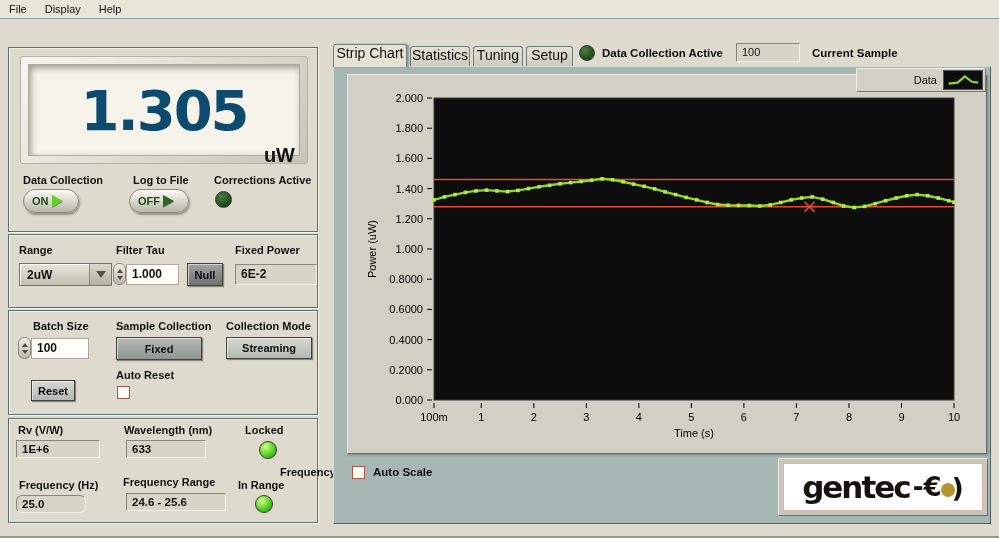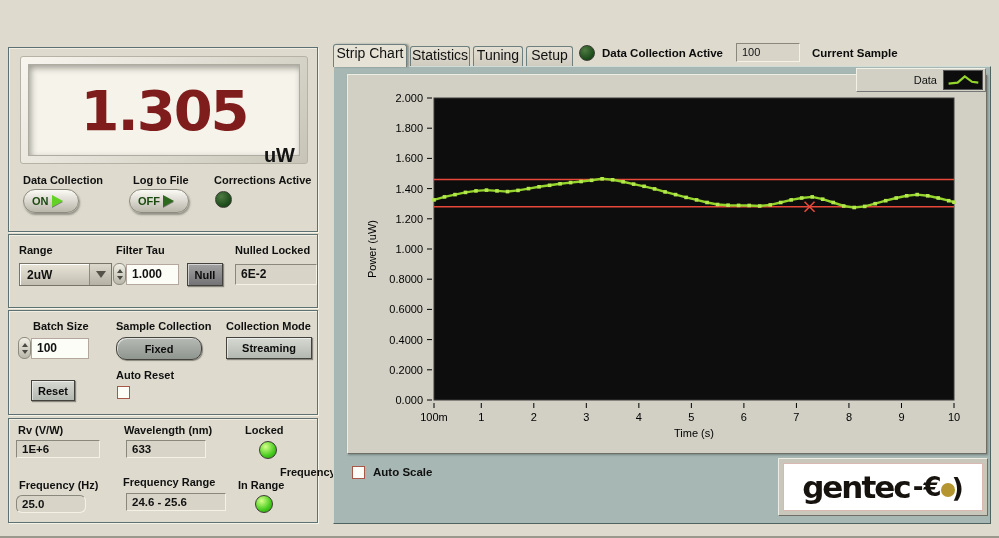--- a/index.html
+++ b/index.html
@@ -11,21 +11,21 @@
   .menubar { position:absolute; left:0; top:0; width:999px; height:19px; background:#e9e6d9; border-bottom:1px solid #84a3a3; display:flex; align-items:center; gap:0; font-size:11px; color:#111; }
   .menu-item { padding:2px 9px; cursor:default; }
 
   
   .panel { position:absolute; background:#dedbce; border:1px solid #5d7173; box-shadow:inset 1px 1px 0 #f2efe2, 1px 1px 0 #f6f4e8; }
   .lbl { position:absolute; font-size:11px; font-weight:bold; color:#101010; white-space:nowrap; }
 
   
   .display-bezel { position:absolute; left:11px; top:8px; width:288px; height:108px; background:linear-gradient(135deg,#f7f5ee,#c8c5b8); border:1px solid #b6b3a6; border-radius:3px; padding:7px; }
   .display-screen { width:100%; height:100%; background:#f5f3ea; border:1px solid #aeaba0; box-shadow:inset 2px 3px 6px rgba(90,90,80,.55); display:flex; align-items:center; justify-content:center; }
-  .display-value { font-family:"DejaVu Sans", sans-serif; font-weight:bold; font-size:56px; letter-spacing:-2px; color:#7f1d1d; }
+  .display-value { font-family:"DejaVu Sans", sans-serif; font-weight:bold; font-size:56px; letter-spacing:-2px; color:#0c4a6e; }
   .display-unit { position:absolute; right:22px; top:96px; font-size:20px; font-weight:bold; color:#141414; }
 
   
   .toggle { position:absolute; width:56px; height:24px; border-radius:12px; background:linear-gradient(#fbfaf4,#b9b6aa); border:1px solid #8d8a7e; box-shadow:1px 2px 2px rgba(60,60,55,.45); display:flex; align-items:center; padding-left:8px; gap:3px; font-size:11px; font-weight:bold; color:#1c4a10; cursor:pointer; }
   .toggle .lever { width:0; height:0; border-top:6px solid transparent; border-bottom:6px solid transparent; border-left:11px solid var(--toggle-on); filter:drop-shadow(0 1px 0 rgba(0,0,0,.4)); }
   .toggle.off .lever { border-left-color:var(--toggle-off); }
   .led { border-radius:50%; border:1px solid #3c3c34; }
   .led.on  { background:radial-gradient(circle at 35% 30%, #d6ff8a, var(--led-on) 60%, #2a8a10); }
   .led.off { background:radial-gradient(circle at 35% 30%, #4f7a42, var(--led-off) 65%, #143312); }
 
@@ -34,21 +34,21 @@
   .whitebox { position:absolute; background:#fdfdf7; border:1px solid #b4a89e; font-size:12px; font-weight:bold; color:#111; padding:2px 5px; }
   .spinner { position:absolute; width:13px; height:22px; background:linear-gradient(#f2f0e6,#b9b6aa); border:1px solid #8d8a7e; border-radius:6px; display:flex; flex-direction:column; align-items:center; justify-content:center; gap:3px; cursor:pointer; }
   .spin-up { width:0;height:0;border-left:3px solid transparent;border-right:3px solid transparent;border-bottom:4px solid #4a4a42; }
   .spin-dn { width:0;height:0;border-left:3px solid transparent;border-right:3px solid transparent;border-top:4px solid #4a4a42; }
   .dropdown { position:absolute; background:linear-gradient(#e8e5d8,#c2bfb2); border:1px solid #77746a; box-shadow:1px 1px 0 #fff inset; font-size:12px; font-weight:bold; color:#111; display:flex; align-items:center; cursor:pointer; }
   .dropdown .dd-text { flex:1; padding:0 7px; }
   .dropdown .dd-arrow-box { width:22px; align-self:stretch; border-left:1px solid #8d8a7e; display:flex; align-items:center; justify-content:center; background:linear-gradient(#dcd9cc,#b5b2a5); }
   .dd-arrow { width:0;height:0;border-left:5px solid transparent;border-right:5px solid transparent;border-top:7px solid #55524a; }
   .btn { position:absolute; display:flex; align-items:center; justify-content:center; font-size:11px; font-weight:bold; color:#0c0c0c; border:1px solid #44423c; box-shadow:inset 1px 1px 0 rgba(255,255,255,.55), 1px 1px 1px rgba(50,50,45,.5); cursor:pointer; }
   .btn.dark { background:linear-gradient(#a2a2a2,#737376); }
-  .btn.mid  { background:linear-gradient(#b6bab4,#8f968f);border-radius:10px; }
+  .btn.mid  { background:linear-gradient(#b6bab4,#8f968f); }
   .btn.lite { background:linear-gradient(#d6d9d2,#b3b8b0); }
   .checkbox { position:absolute; width:13px; height:13px; background:#fdfdf7; border:1px solid #a85848; cursor:pointer; }
 
   
   .tab { position:absolute; top:46px; height:20px; background:linear-gradient(#e4e1d4,#cfccbf); border:1px solid #6d807f; border-bottom:none; border-radius:3px 3px 0 0; font-size:14px; color:#111; display:flex; align-items:flex-start; justify-content:center; cursor:pointer; }
   .tab.active { top:44px; height:23px; background:#e6e3d6; z-index:5; box-shadow:2px 0 2px rgba(70,80,80,.5); }
   .tabpanel { position:absolute; left:333px; top:66px; width:658px; height:458px; background:#a7b8b4; border:1px solid; border-color:#cfdcd8 #4f6361 #4f6361 #cfdcd8; }
   .chart-frame { position:absolute; left:347px; top:74px; width:640px; height:380px; background:#d2d0c4; border:1px solid; border-color:#eeede4 #6e6e66 #6e6e66 #eeede4; box-shadow:1px 1px 2px rgba(40,50,50,.4); }
   .legend { position:absolute; left:856px; top:68px; width:130px; height:24px; background:#d2d0c4; border:1px solid; border-color:#f2f1e8 #777 #777 #f2f1e8; display:flex; align-items:center; justify-content:flex-end; gap:6px; padding:0 2px; }
   .legend-label { font-size:11px; color:#111; }
@@ -63,20 +63,25 @@
   .logo-text { font-family:"DejaVu Sans", sans-serif; font-weight:bold; font-size:31px; letter-spacing:-2px; color:#16120e; }
   .logo-eps { font-family:"DejaVu Sans", sans-serif; font-weight:bold; font-size:26px; color:#16120e; margin-left:2px; }
   .logo-dot { width:14px; height:14px; border-radius:50%; background:#b5952f; margin:6px 0 0 -2px; }
   .logo-arc { font-family:"DejaVu Sans", sans-serif; font-weight:bold; font-size:27px; color:#16120e; margin-left:-4px; }
 </style>
 </head>
 <body>
 
 <div id="window">
 
+  <div class="menubar">
+    <div class="menu-item">File</div>
+    <div class="menu-item">Display</div>
+    <div class="menu-item">Help</div>
+  </div>
 
   <div class="panel" style="left:8px; top:47px; width:310px; height:185px;">
     <div class="display-bezel">
       <div class="display-screen">
         <span class="display-value">1.305</span>
       </div>
     </div>
     <div class="display-unit">uW</div>
     <div class="lbl" style="left:14px; top:126px;">Data Collection</div>
     <div class="lbl" style="left:124px; top:126px;">Log to File</div>
@@ -100,21 +105,21 @@
           <span class="dd-arrow"></span>
         </span>
     </div>
     <div class="lbl" style="left:107px; top:9px;">Filter Tau</div>
     <div class="spinner" style="left:104px; top:28px;">
       <span class="spin-up"></span>
       <span class="spin-dn"></span>
     </div>
     <div class="whitebox" style="left:117px; top:29px; width:53px; height:21px;">1.000</div>
     <div class="btn dark" style="left:178px; top:28px; width:36px; height:23px;">Null</div>
-    <div class="lbl" style="left:226px; top:9px;">Nulled Locked</div>
+    <div class="lbl" style="left:226px; top:9px;">Fixed Power</div>
     <div class="sunken" style="left:226px; top:29px; width:82px; height:21px;">6E-2</div>
   </div>
 
   <div class="panel" style="left:8px; top:310px; width:310px; height:105px;">
     <div class="lbl" style="left:24px; top:9px;">Batch Size</div>
     <div class="spinner" style="left:9px; top:26px;">
       <span class="spin-up"></span>
       <span class="spin-dn"></span>
     </div>
     <div class="whitebox" style="left:22px; top:27px; width:58px; height:21px;">100</div>

